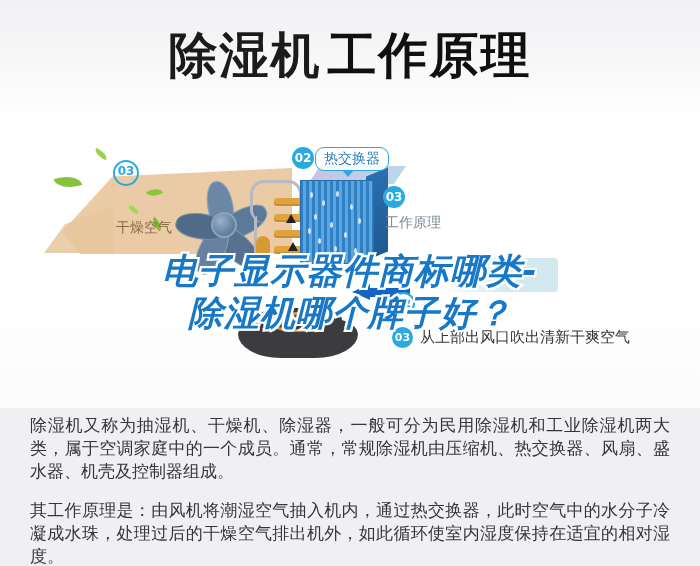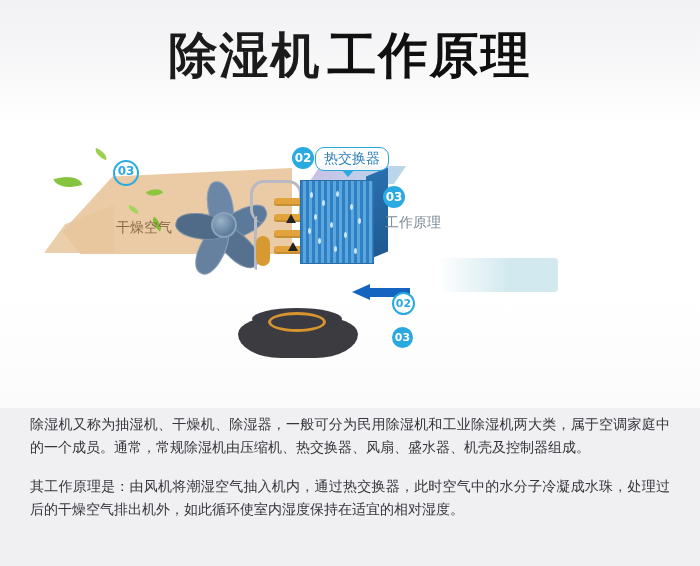--- a/index.html
+++ b/index.html
@@ -245,23 +245,23 @@
       2px -2px 0 rgba(255,255,255,.9),
       -2px -2px 0 rgba(255,255,255,.9);
   }
 
   
   .body-copy{
     position:absolute;left:0;top:414px;width:700px;
     padding:0 30px;box-sizing:border-box;
   }
   .para{
-    font-size:14px;line-height:23px;color:#35353c;
+    font-size:17px;line-height:23px;color:#35353c;
     margin:0 0 16px 0;
-    font-family:Liberation Mono, monospace;
+    font-family:Liberation Sans, sans-serif;
     text-align:justify;
   }
 </style>
 </head>
 <body>
 
 <div class="page">
 
   <div class="info-card">
 
@@ -343,23 +343,28 @@
 
     <div class="badge" style="left:383px;top:186px;">03</div>
     <div class="cap light" style="left:385px;top:214px;">工作原理</div>
 
     <div class="steps">
       <div class="step">
         <span class="badge-s">02</span>
       </div>
       <div class="step">
         <span class="badge-f">03</span>
+        <span class="txt">从上部出风口吹出清新干爽空气</span>
       </div>
     </div>
 
+    <div class="watermark">
+      <div class="wm-line">电子显示器件商标哪类-</div>
+      <div class="wm-line">除湿机哪个牌子好？</div>
+    </div>
 
   </div>
 
   <div class="body-copy">
     <p class="para">除湿机又称为抽湿机、干燥机、除湿器，一般可分为民用除湿机和工业除湿机两大类，属于空调家庭中的一个成员。通常，常规除湿机由压缩机、热交换器、风扇、盛水器、机壳及控制器组成。</p>
     <p class="para">其工作原理是：由风机将潮湿空气抽入机内，通过热交换器，此时空气中的水分子冷凝成水珠，处理过后的干燥空气排出机外，如此循环使室内湿度保持在适宜的相对湿度。</p>
   </div>
 
 </div>
 

